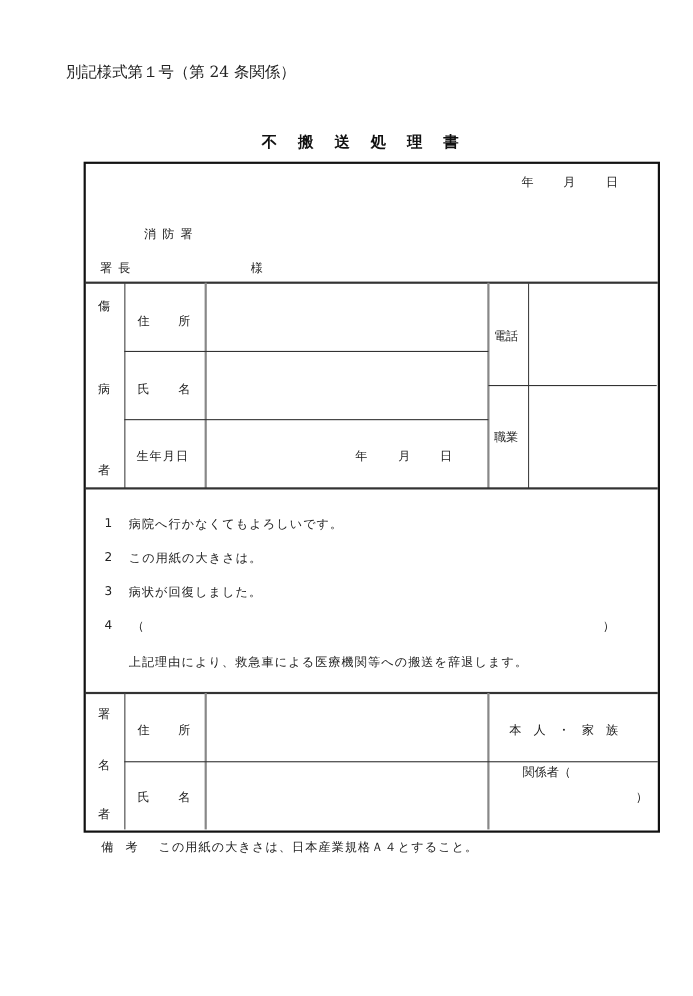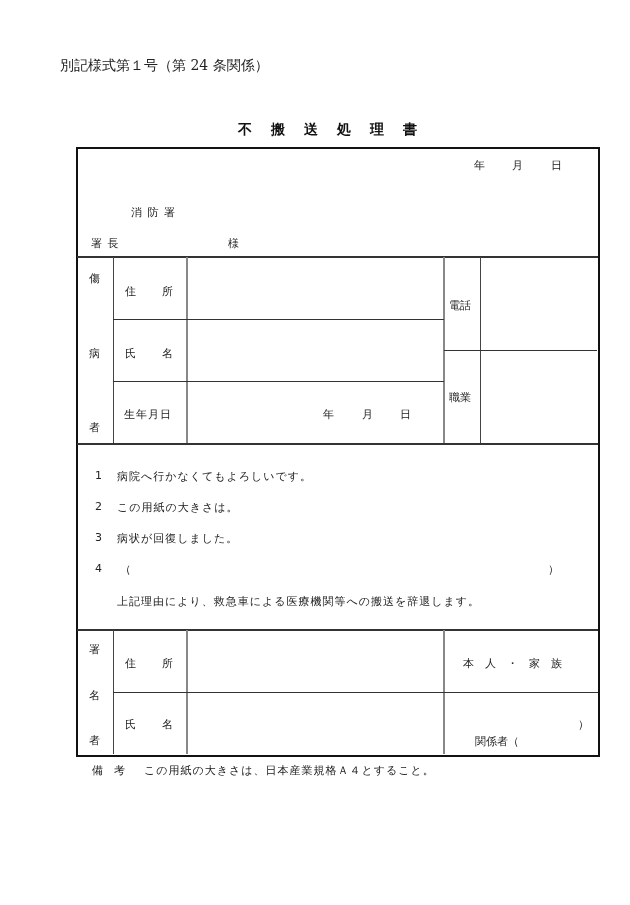--- a/index.html
+++ b/index.html
@@ -92,18 +92,18 @@
 <div class="t" style="left:89px;top:733px;">者</div>
 <div class="t" style="left:125px;top:656px;">住</div>
 <div class="t" style="left:162px;top:656px;">所</div>
 <div class="t" style="left:125px;top:717px;">氏</div>
 <div class="t" style="left:162px;top:717px;">名</div>
 
 <div class="field" style="left:188px;top:631px;width:255px;height:60px;"></div>
 <div class="field" style="left:188px;top:694px;width:255px;height:59px;"></div>
 
 <div class="t" style="left:463px;top:656px;font-family:Liberation Serif, serif;">本　人　・　家　族</div>
-<div class="t" style="left:463px;top:734px;padding-left:12px;">関係者（</div>
+<div class="t" style="left:463px;top:694px;padding-left:12px;">関係者（</div>
 <div class="field" style="left:518px;top:713px;width:56px;height:20px;"></div>
 <div class="t" style="left:578px;top:717px;">）</div>
 
 <div class="t" style="left:92px;top:763px;">備　考</div>
 <div class="t" style="left:144px;top:763px;letter-spacing:1px;text-align:right;">この用紙の大きさは、日本産業規格Ａ４とすること。</div>
 
 </body></html>

